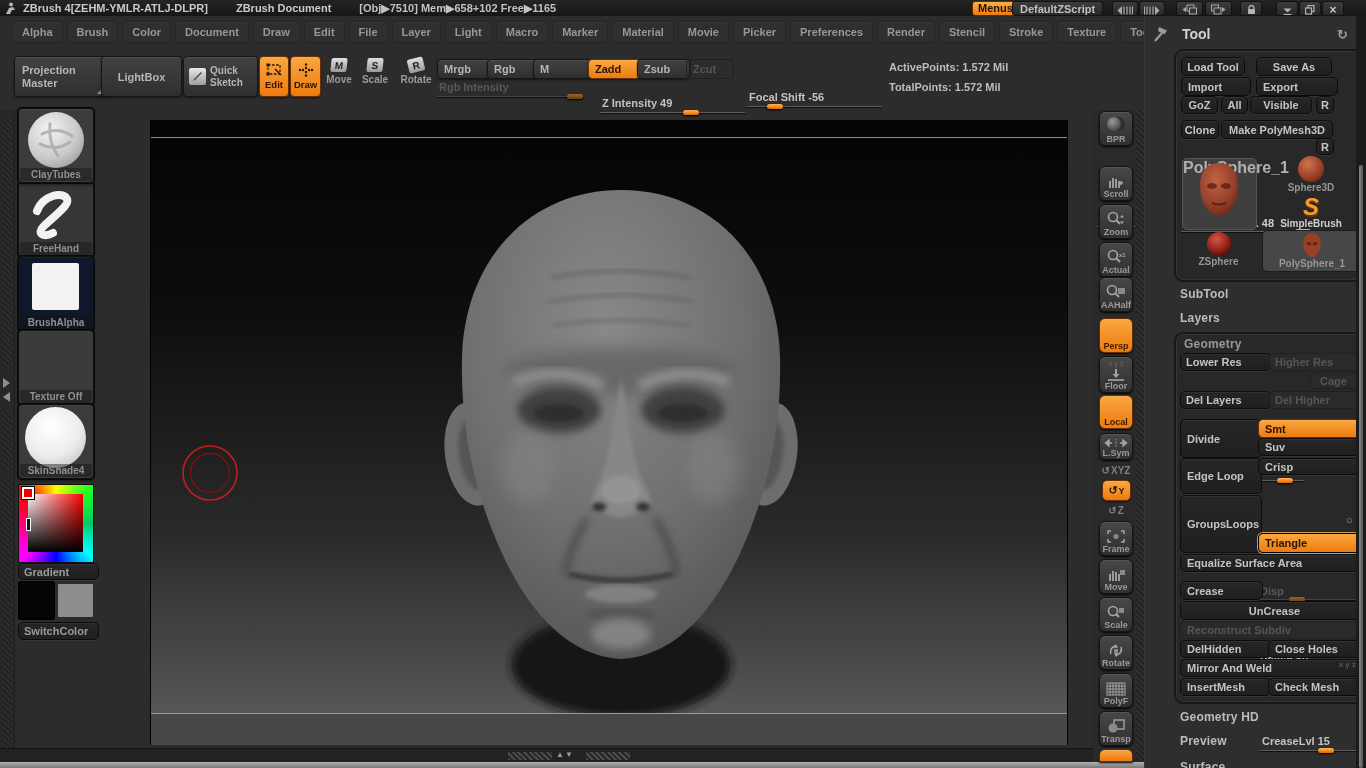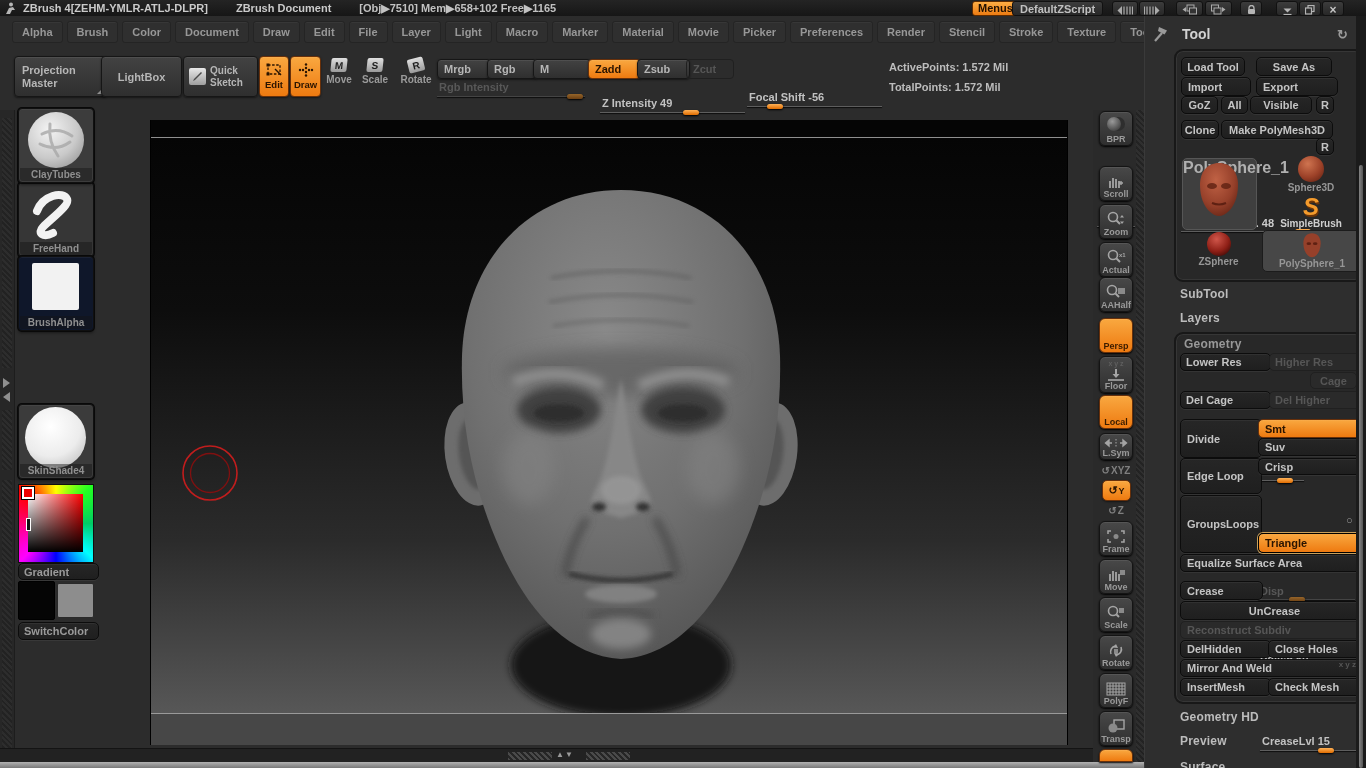--- a/index.html
+++ b/index.html
@@ -306,20 +306,23 @@
     <div class="abs" style="left:9px;top:3px;width:56px;height:56px;border-radius:50%;background:radial-gradient(circle at 38% 32%,#f4f4f4,#c9c9c9 55%,#8e8e8e 95%);">
       <svg width="56" height="56" viewBox="0 0 56 56">
           <path d="M14 22 Q30 14 44 24 M12 32 Q28 40 42 30 M22 12 Q20 30 30 44" stroke="#a8a8a8" stroke-width="3" fill="none" stroke-linecap="round" opacity=".8"></path>
         </svg>
     </div>
     <div class="cap">ClayTubes</div>
   </div>
   <div class="abs thumb" style="left:18px;top:256px;width:74px;height:73px;background:#0f172a;">
     <div class="abs" style="left:13px;top:6px;width:47px;height:47px;background:#f2f2f2;border-radius:2px;"></div>
     <div class="cap">BrushAlpha</div>
+  </div>
+  <div class="abs thumb" style="left:18px;top:330px;width:74px;height:73px;background:#3a3a3a;">
+    <div class="cap">Texture Off</div>
   </div>
   <div class="abs thumb" style="left:18px;top:404px;width:74px;height:73px;background:#3b3b3b;">
     <div class="abs" style="left:6px;top:2px;width:61px;height:61px;border-radius:50%;background:radial-gradient(circle at 42% 32%,#ffffff,#ececec 55%,#b8b8b8 95%);"></div>
     <div class="cap">SkinShade4</div>
   </div>
   <div class="abs" style="left:18px;top:484px;width:74px;height:77px;background:conic-gradient(from 0deg,#ff0 0%,#2f2 12%,#0c6 25%,#0ff 37%,#00f 50%,#f0f 62%,#f00 87%,#ff0 100%);border:1px solid #101010;">
     <div class="abs" style="left:9px;top:9px;width:55px;height:58px;background:linear-gradient(to bottom,rgba(0,0,0,0) 0%,#000 100%),linear-gradient(to right,#fff 0%,#f00 100%);"></div>
     <div class="abs" style="left:3px;top:2px;width:8px;height:8px;background:#e00;border:2px solid #fff;outline:1px solid #000;"></div>
     <div class="abs" style="left:7px;top:33px;width:3px;height:11px;background:#111;border:1.5px solid #fff;"></div>
   </div>
@@ -650,21 +653,21 @@
     </div>
   <div class="abs sl" style="left:1180px;top:372px;width:124px;height:15px;">
     <div class="txt">SDiv 6</div>
     <div class="track"></div>
       <div class="hd" style="left:78%;"></div>
   </div>
   <div class="abs dark dis" style="left:1310px;top:372px;width:45px;height:15px;">
       <span>Cage</span>
     </div>
   <div class="abs dark" style="left:1180px;top:391px;width:84px;height:16px;justify-content:flex-start;padding-left:5px;">
-      <span>Del Cage</span>
+      <span>Del Layers</span>
     </div>
   <div class="abs dark dis" style="left:1269px;top:391px;width:86px;height:16px;justify-content:flex-start;padding-left:5px;">
       <span>Del Higher</span>
     </div>
 
   <div class="abs dark" style="left:1180px;top:419px;width:74px;height:37px;justify-content:flex-start;padding-left:6px;">
       <span>Divide</span>
     </div>
   <div class="abs dark orange" style="left:1258px;top:419px;width:97px;height:17px;justify-content:flex-start;padding-left:6px;">
       <span>Smt</span>

